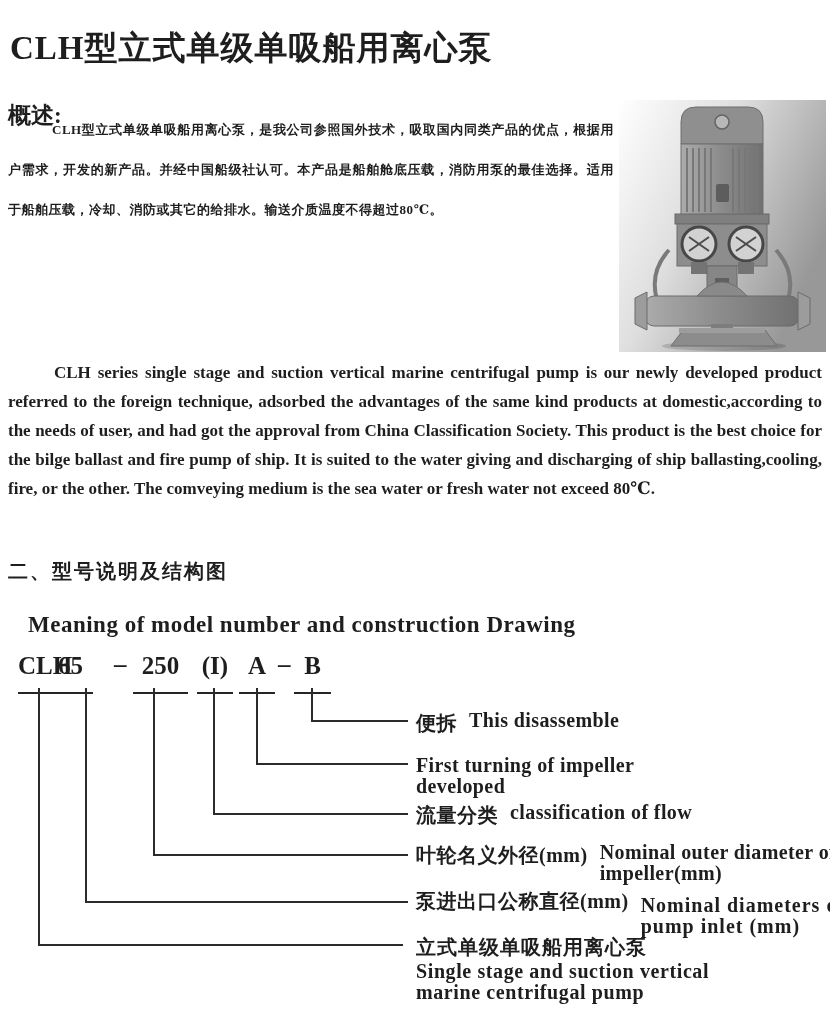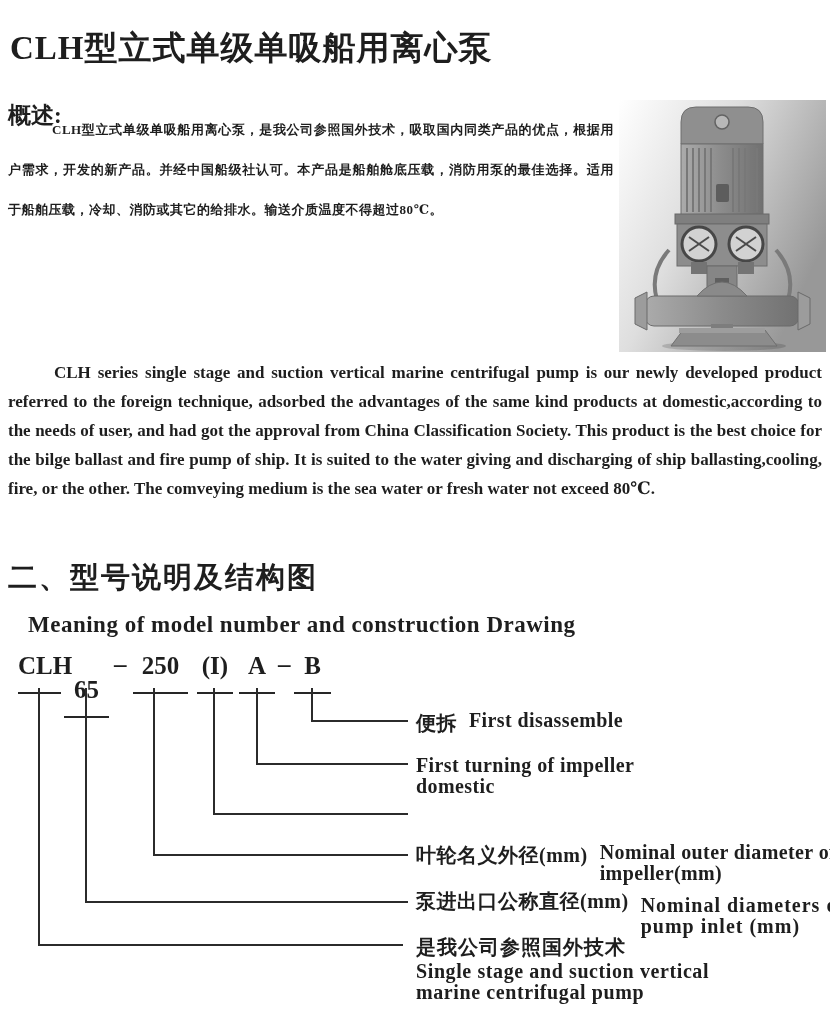--- a/index.html
+++ b/index.html
@@ -40,21 +40,21 @@
     margin:0;
     font-size:17px;font-weight:600;
     line-height:29px;
     text-indent:46px;
     text-align:justify;
   }
   .sec2-cn{
     position:absolute;left:8px;top:558px;
     margin:0;
     font-family:"Liberation Sans","DejaVu Sans",sans-serif;
-    font-size:29px;font-weight:bold;
+    font-size:20px;font-weight:bold;
     letter-spacing:2px;
   }
   .sec2-en{
     position:absolute;left:28px;top:612px;
     font-size:23px;font-weight:600;
     letter-spacing:0.5px;
     text-align:center;
   }
   
   .seg{
@@ -171,21 +171,21 @@
       <rect x="60" y="228" width="86" height="5" fill="#9d9d9d"></rect>
     </svg>
   </div>
 
   <p class="en-para">CLH series single stage and suction vertical marine centrifugal pump is our newly developed product referred to the foreign technique, adsorbed the advantages of the same kind products at domestic,according to the needs of user, and had got the approval from China Classification Society. This product is the best choice for the bilge ballast and fire pump of ship. It is suited to the water giving and discharging of ship ballasting,cooling, fire, or the other. The comveying medium is the sea water or fresh water not exceed 80℃.</p>
 
   <h2 class="sec2-cn">二、型号说明及结构图</h2>
   <div class="sec2-en">Meaning of model number and construction Drawing</div>
 
   <span class="seg" style="left:18px;width:43px;">CLH</span>
-  <span class="seg" style="left:64px;width:45px;margin-top:24px;">65</span>
+  <span class="seg" style="left:48px;width:45px;">65</span>
   <span class="seg-dash" style="left:114px;">–</span>
   <span class="seg" style="left:133px;width:55px;">250</span>
   <span class="seg" style="left:197px;width:36px;">(I)</span>
   <span class="seg" style="left:239px;width:36px;">A</span>
   <span class="seg-dash" style="left:278px;">–</span>
   <span class="seg" style="left:294px;width:37px;">B</span>
 
   <div class="vline" style="left:38px;top:688px;height:258px;"></div>
   <div class="vline" style="left:85px;top:688px;height:215px;"></div>
   <div class="vline" style="left:153px;top:688px;height:168px;"></div>
@@ -196,48 +196,55 @@
   <div class="hline" style="left:311px;top:720px;width:97px;"></div>
   <div class="hline" style="left:256px;top:763px;width:152px;"></div>
   <div class="hline" style="left:213px;top:813px;width:195px;"></div>
   <div class="hline" style="left:153px;top:854px;width:255px;"></div>
   <div class="hline" style="left:85px;top:901px;width:323px;"></div>
   <div class="hline" style="left:38px;top:944px;width:365px;"></div>
 
   <div class="dlabel" style="top:710px;font-family:Liberation Serif, serif;">
     <span class="cn">便拆</span>
     <span class="en">
-      <span>First disassemble</span>
+      <span>This disassemble</span>
       <span></span>
     </span>
   </div>
 
   <div class="dlabel" style="top:755px;">
     <span class="en">
       <span>First turning of impeller</span>
-      <span>domestic</span>
-    </span>
-  </div>
-
+      <span>developed</span>
+    </span>
+  </div>
+
+  <div class="dlabel" style="top:802px;">
+    <span class="cn">流量分类</span>
+    <span class="en">
+      <span>classification of flow</span>
+      <span></span>
+    </span>
+  </div>
 
   <div class="dlabel" style="top:842px;">
     <span class="cn">叶轮名义外径(mm)</span>
     <span class="en">
       <span>Nominal outer diameter of</span>
       <span>impeller(mm)</span>
     </span>
   </div>
 
   <div class="dlabel offset-en" style="top:888px;">
     <span class="cn">泵进出口公称直径(mm)</span>
     <span class="en">
       <span>Nominal diameters of</span>
       <span>pump inlet (mm)</span>
     </span>
   </div>
 
   <div class="dlabel-block" style="top:934px;">
-    <span class="cn">是我公司参照国外技术</span>
+    <span class="cn">立式单级单吸船用离心泵</span>
     <span class="en-line">Single stage and suction vertical</span>
     <span class="en-line">marine centrifugal pump</span>
   </div>
 
 </div>
 
 </body></html>

